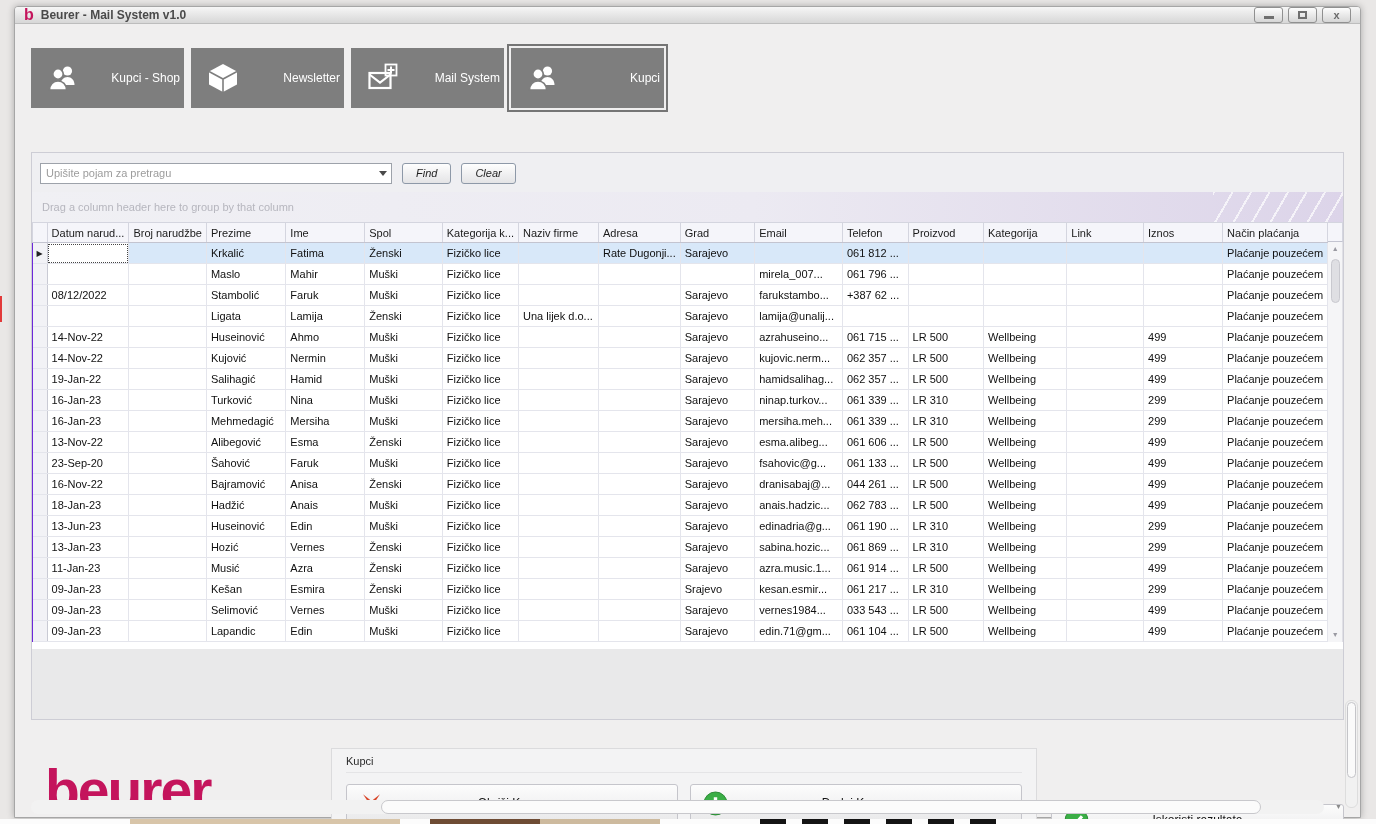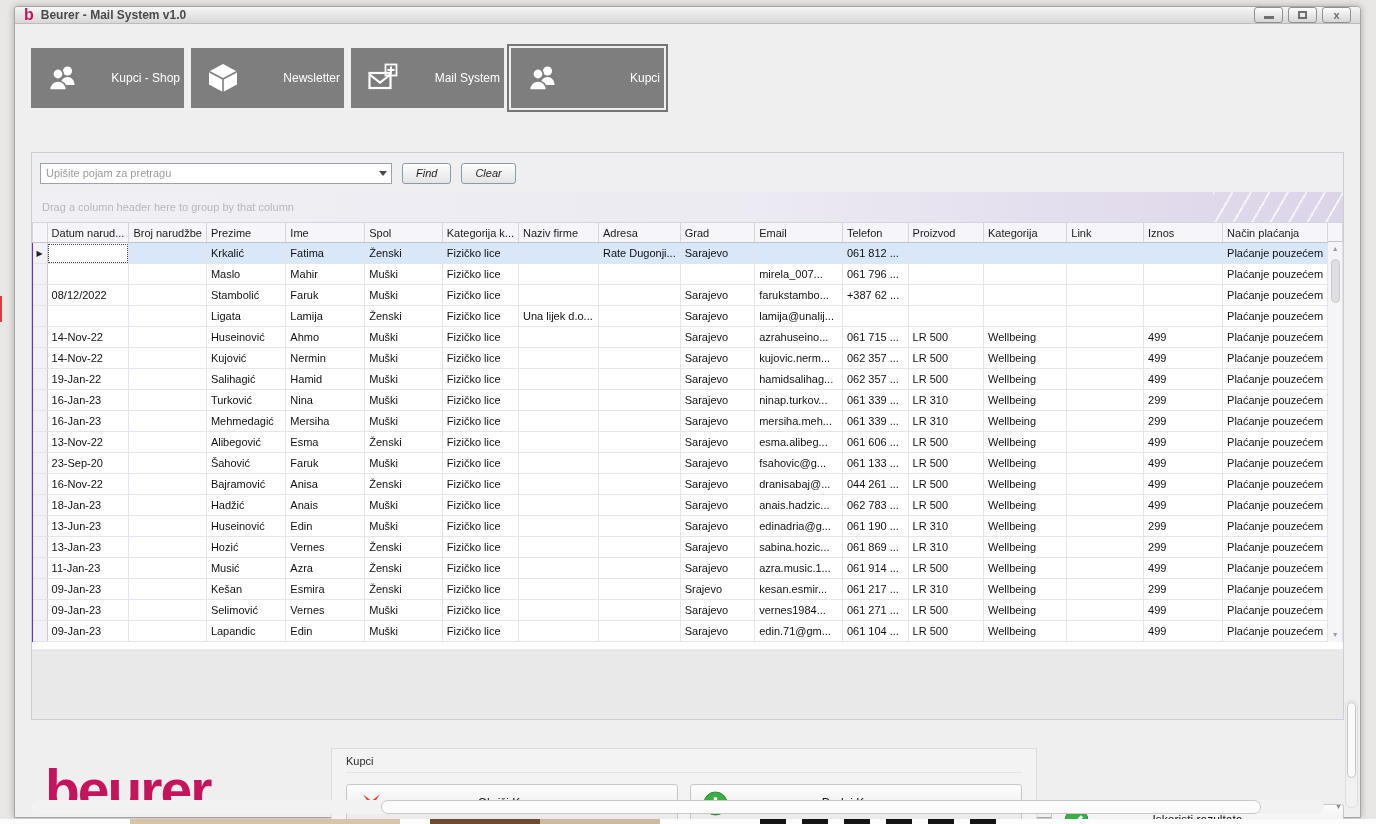--- a/index.html
+++ b/index.html
@@ -553,21 +553,21 @@
                 <td>09-Jan-23</td>
                 <td></td>
                 <td>Selimović</td>
                 <td>Vernes</td>
                 <td>Muški</td>
                 <td>Fizičko lice</td>
                 <td></td>
                 <td></td>
                 <td>Sarajevo</td>
                 <td>vernes1984...</td>
-                <td>061 271 ...</td>
+                <td>033 543 ...</td>
                 <td>LR 500</td>
                 <td>Wellbeing</td>
                 <td></td>
                 <td>499</td>
                 <td>Plaćanje pouzećem</td>
               </tr>
               <tr>
                 <td class="ind"></td>
                 <td>09-Jan-23</td>
                 <td></td>

